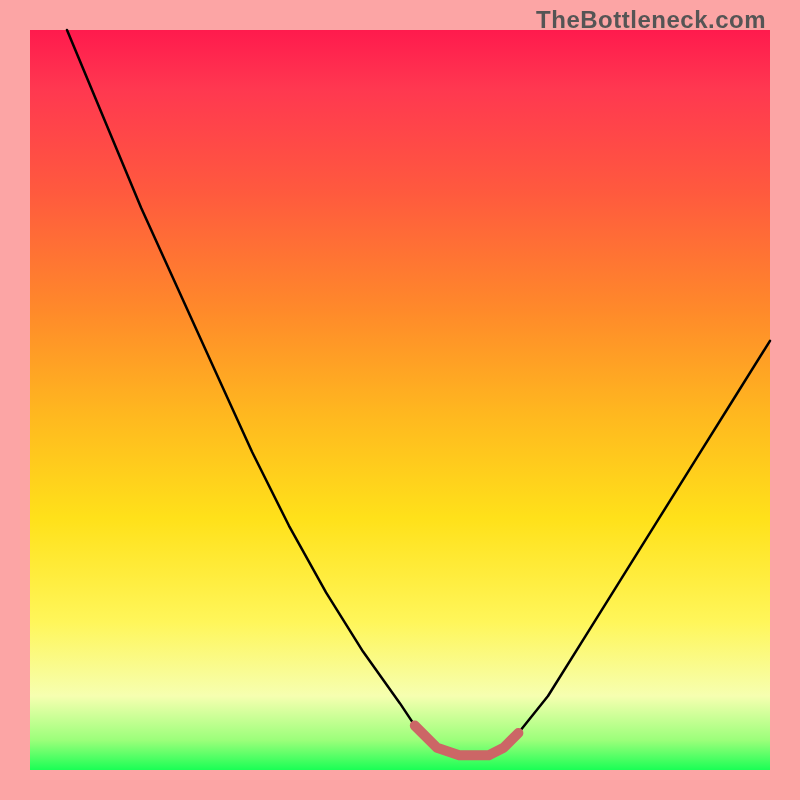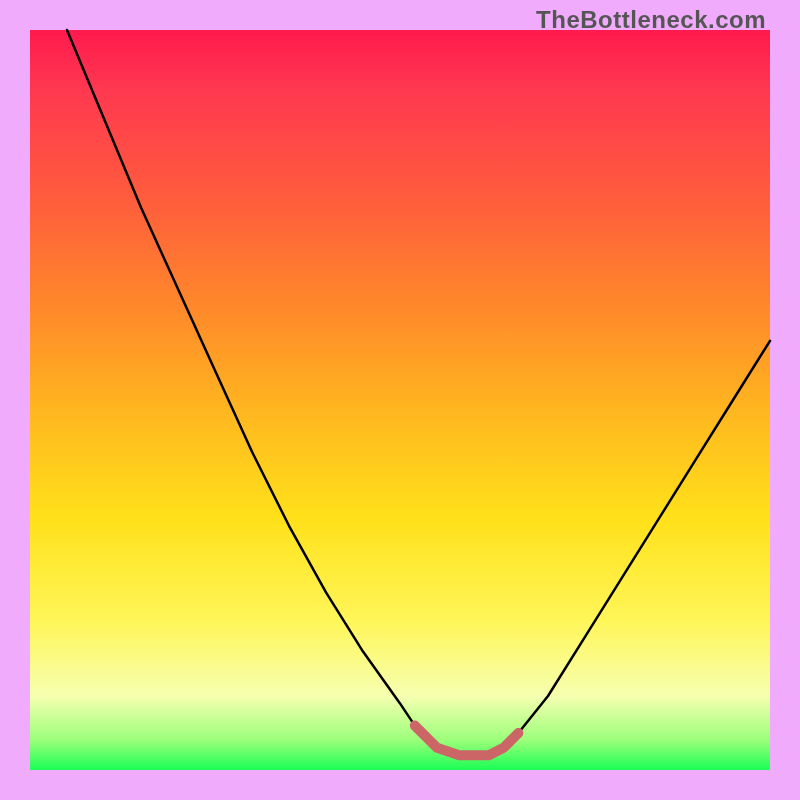--- a/index.html
+++ b/index.html
@@ -8,21 +8,21 @@
     width: 800px;
     height: 800px;
     background: #000;
     overflow: hidden;
     font-family: Arial, Helvetica, sans-serif;
   }
   .frame {
     position: relative;
     width: 800px;
     height: 800px;
-    background: #f0abfc;
+    background: #fca5a5;
   }
   .plot-area {
     position: absolute;
     left: 30px;
     top: 30px;
     width: 740px;
     height: 740px;
     
     background: linear-gradient(
       to bottom,

